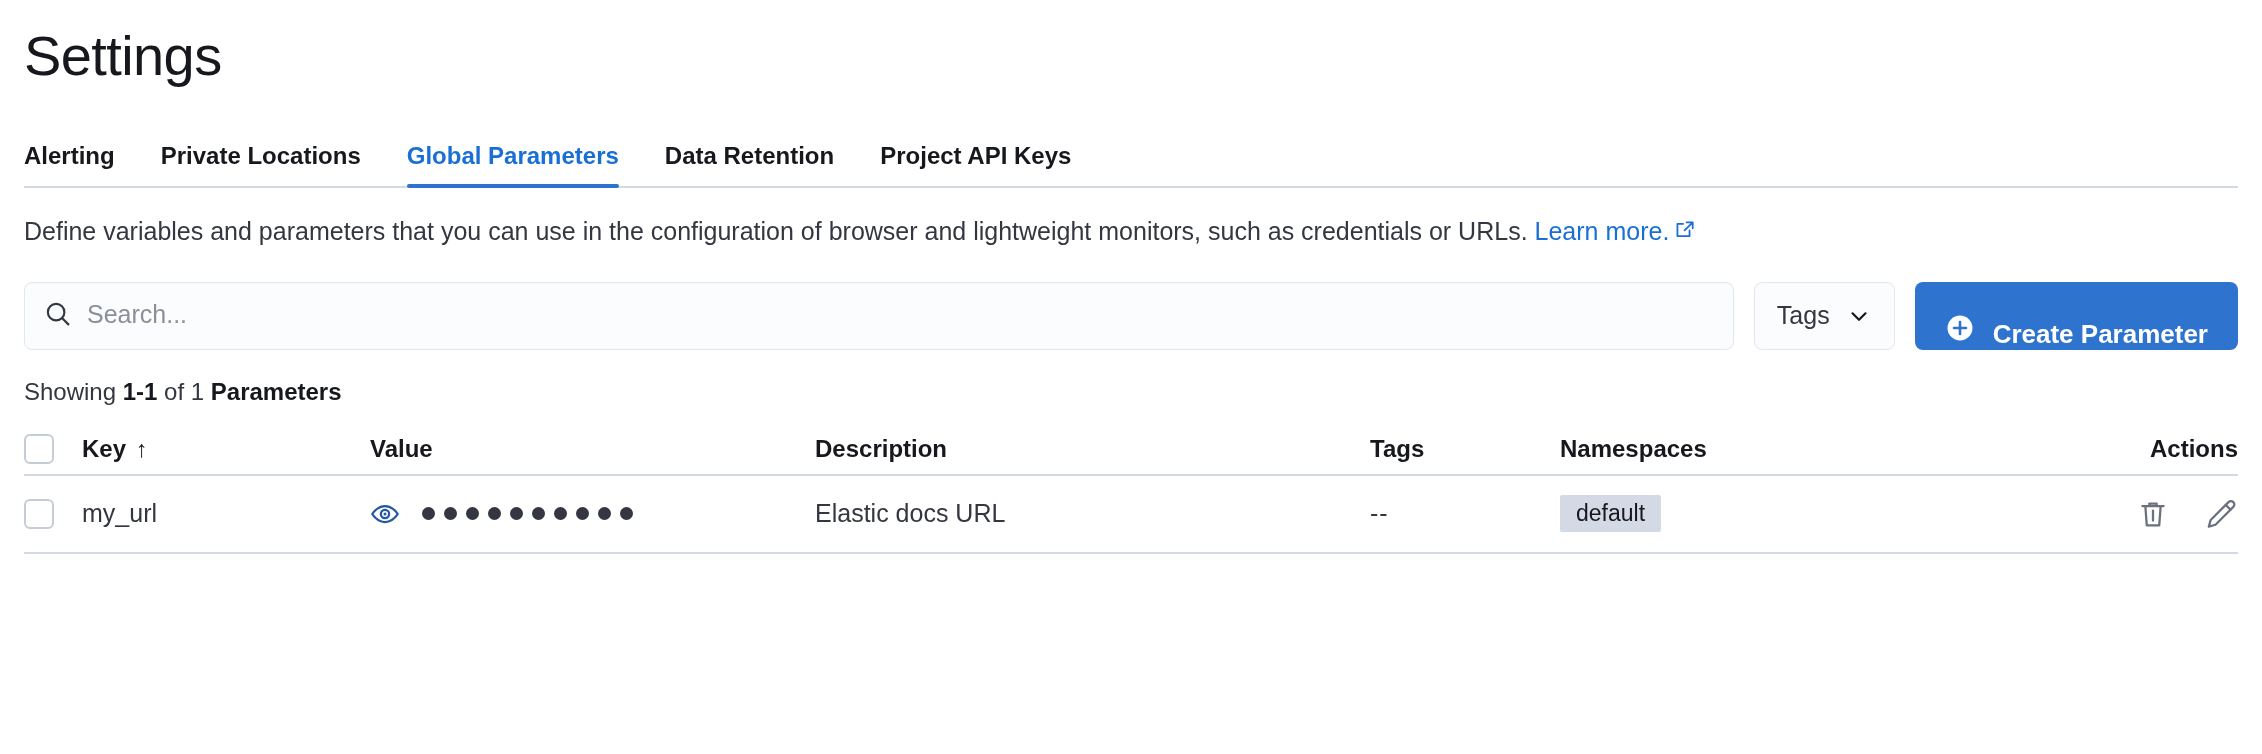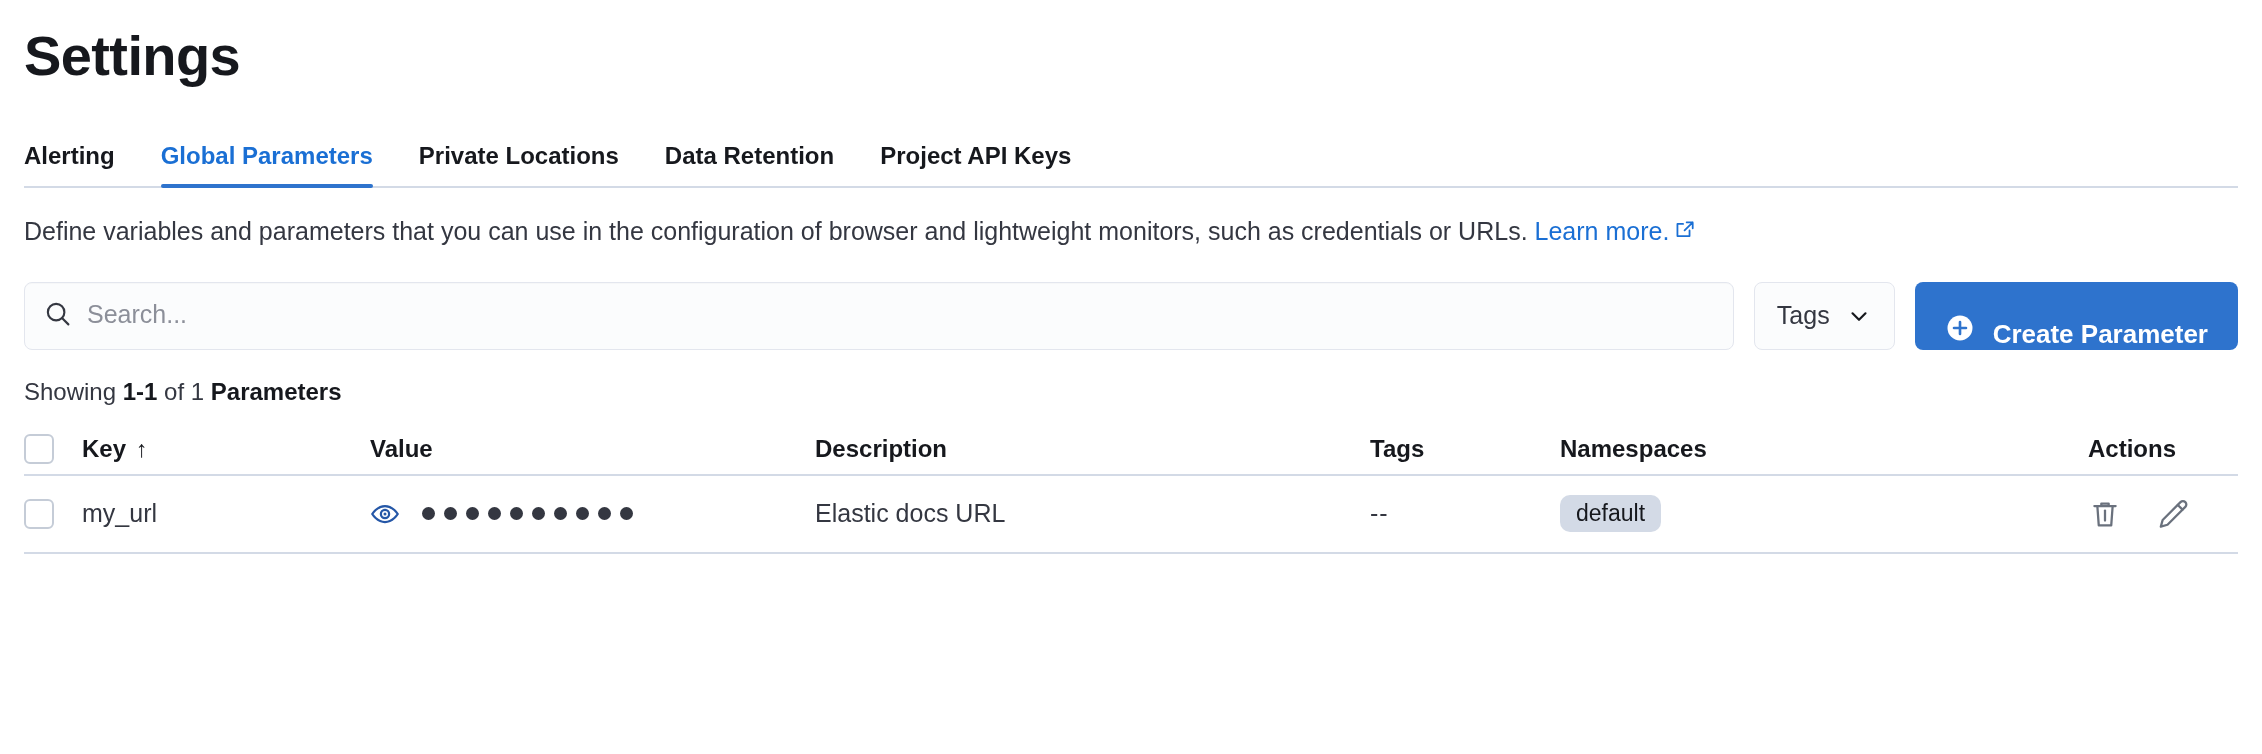--- a/index.html
+++ b/index.html
@@ -18,21 +18,21 @@
   .page {
     position: relative;
     width: 2262px;
     height: 754px;
     padding: 0 24px;
   }
 
   
   .page-title {
     font-size: 56px;
-    font-weight: 700;
+    font-weight: 400;
     letter-spacing: -0.6px;
     color: #16181d;
     margin: 0;
     padding-top: 24px;
     line-height: 1.15;
   }
 
   
   .tabs {
     display: flex;
@@ -171,21 +171,21 @@
   }
   .row.head { height: 52px; }
   .row.body { height: 78px; }
 
   .c-check  { flex: 0 0 58px;  display:flex; align-items:center; }
   .c-key    { flex: 0 0 245px; }
   .c-value  { flex: 0 0 445px; display:flex; align-items:center; gap:22px;margin-left:43px; }
   .c-desc   { flex: 0 0 555px; }
   .c-tags   { flex: 0 0 190px; }
   .c-ns     { flex: 1 1 auto; }
-  .c-actions{ flex: 0 0 150px; display:flex; align-items:center; gap:34px; }
+  .c-actions{ flex: 0 0 150px; display:flex; align-items:center; justify-content:flex-end; gap:34px; }
 
   .th {
     font-size: 24px;
     font-weight: 700;
     color: #16181d;
     white-space: nowrap;
   }
   .th .sort-arrow { margin-left: 10px; font-weight: 400; font-size: 23px; }
   .td {
     font-size: 25px;
@@ -211,41 +211,41 @@
     width: 13px; height: 13px; border-radius: 50%;
     background: #343741; display: block;
   }
 
   .badge {
     display: inline-block;
     background: #d3dae6;
     color: #16181d;
     font-size: 23px;
     font-weight: 400;
-    border-radius: 10px;
+    border-radius: 2px;
     padding: 7px 16px;
     line-height: 1;
   }
   .icon-btn {
     background: none; border: none; padding: 0; cursor: pointer;
     display: inline-flex; align-items: center; justify-content: center;
   }
   .dashes { letter-spacing: 1px; }
 </style>
 </head>
 <body>
 
 <div class="page">
 
   <h1 class="page-title">Settings</h1>
 
   <div class="tabs">
     <button class="tab">Alerting</button>
+    <button class="tab">Private Locations</button>
     <button class="tab active">Global Parameters</button>
-    <button class="tab">Private Locations</button>
     <button class="tab">Data Retention</button>
     <button class="tab">Project API Keys</button>
   </div>
 
   <p class="description"><span>Define variables and parameters that you can use in the configuration of browser and lightweight monitors, such as credentials or URLs. </span><a class="link" href="#"><span>Learn more.</span></a><span class="ext-icon"><svg width="22" height="22" viewBox="0 0 16 16" fill="none" aria-hidden="true">
           <path d="M2.5 3.6h4.1M2.5 3.6v8.8h8.8V8.3" stroke="#1a6fd4" stroke-width="1.3" stroke-linecap="round" stroke-linejoin="round"></path>
           <path d="M9.2 2.4h4.4v4.4M13.6 2.4 7.7 8.3" stroke="#1a6fd4" stroke-width="1.3" stroke-linecap="round" stroke-linejoin="round"></path>
         </svg></span></p>
 
   <div class="toolbar">

